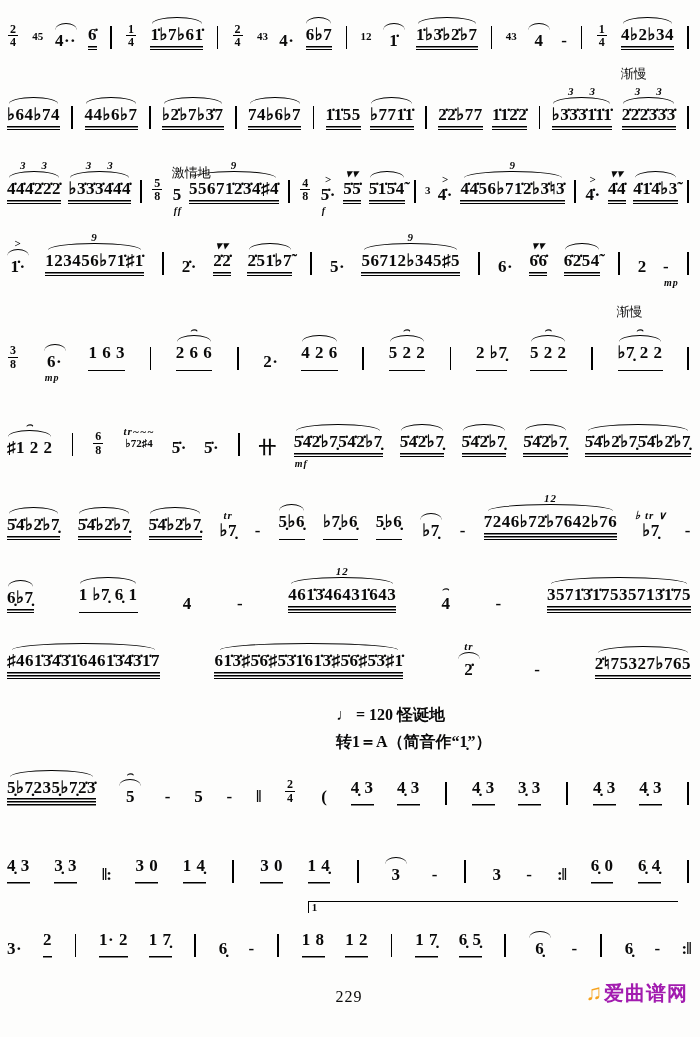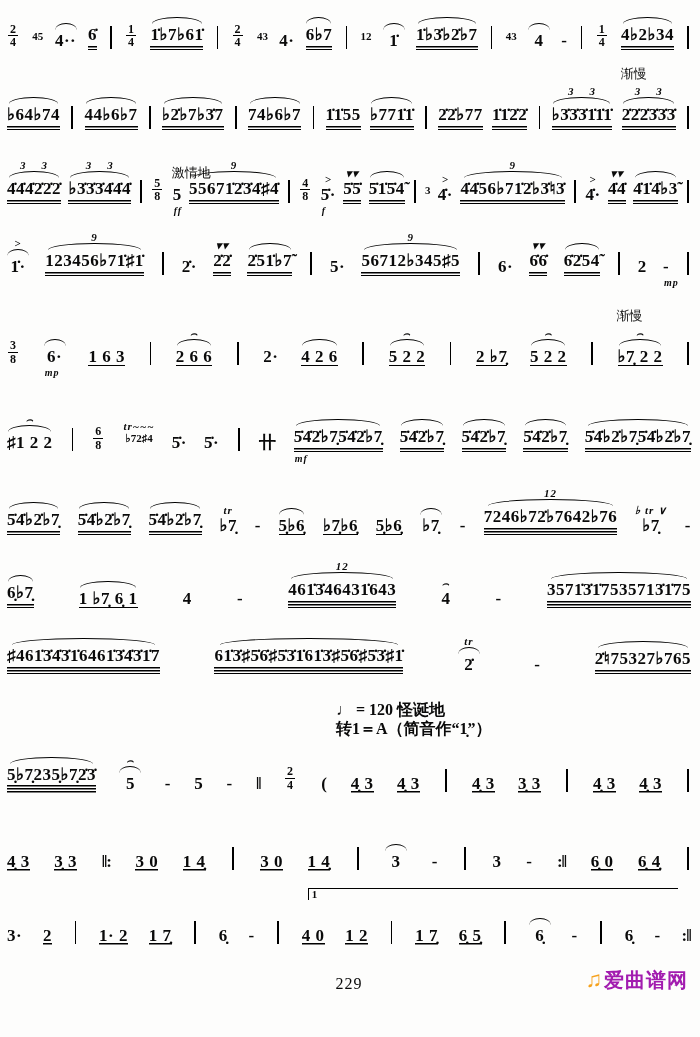--- a/index.html
+++ b/index.html
@@ -5,21 +5,21 @@
   html,body{margin:0;padding:0;}
   body{width:700px;height:1037px;background:#fdfdfc;overflow:hidden;
        font-family:"Liberation Serif",serif;color:#0a0a0a;}
   .page{box-sizing:border-box;width:700px;height:1037px;padding:6px 8px 0 6px;position:relative;}
 
   
   .system{display:flex;align-items:flex-end;justify-content:space-between;min-height:42px;position:relative;}
   .cell{display:inline-flex;flex-direction:column;justify-content:flex-end;align-items:center;position:relative;padding:0 1px;}
   .main{font-weight:700;font-size:17px;line-height:1.12;text-align:center;letter-spacing:.5px;white-space:pre;
         background-repeat:no-repeat;}
-  .u1{padding-bottom:0;background-image:linear-gradient(#000,#000);
+  .u1{padding-bottom:9px;background-image:linear-gradient(#000,#000);
       background-size:100% 1.5px;background-position:0 100%;}
   .u2{padding-bottom:6px;background-image:linear-gradient(#000,#000),linear-gradient(#000,#000);
       background-size:100% 1.5px,100% 1.5px;background-position:0 calc(100% - 3px),0 100%;}
   .u3{padding-bottom:9px;background-image:linear-gradient(#000,#000),linear-gradient(#000,#000),linear-gradient(#000,#000);
       background-size:100% 1.5px,100% 1.5px,100% 1.5px;background-position:0 calc(100% - 6px),0 calc(100% - 3px),0 100%;}
   .above{display:flex;flex-direction:column;align-items:center;width:100%;line-height:1;}
   .abtxt{font-style:italic;font-weight:700;font-size:11px;white-space:pre;letter-spacing:1px;}
   .slur{display:block;width:94%;min-width:22px;height:6px;border-top:1.6px solid #000;
         border-radius:50% 50% 0 0 / 100% 100% 0 0;margin-bottom:1px;}
   .ann{position:absolute;bottom:calc(100% + 3px);left:0;font-size:13px;font-weight:400;white-space:nowrap;text-align:center;}
@@ -32,21 +32,21 @@
   .gracecell .main{font-size:11px;letter-spacing:0;}
   .gracecell{margin-bottom:8px;}
   .rptcell .main{font-size:17px;letter-spacing:-1px;}
 
   
   .u1r{margin-top:2px}.u2r{margin-top:36px}.u3r{margin-top:30px}.u4r{margin-top:28px}
   .u5r{margin-top:48px}.u6r{margin-top:44px}.u7r{margin-top:36px}.u8r{margin-top:26px}.u9r{margin-top:24px}
   .l1r{margin-top:12px}.l2r{margin-top:36px}.l3r{margin-top:32px}
 
   .tempo-block{margin:26px 0 0 330px;font-weight:700;font-size:16px;line-height:1.2;}
-  .tempo-line2{}
+  .tempo-line2{margin-top:8px;}
 
   .volta{position:absolute;left:44%;right:14px;top:-15px;height:11px;
          border-top:1.6px solid #000;border-left:1.6px solid #000;}
   .volta-label{position:absolute;left:3px;top:0;font-size:11px;font-weight:700;line-height:1;}
 
   .footer{display:flex;justify-content:center;position:relative;margin-top:30px;}
   .pagenum{font-size:16px;letter-spacing:1px;}
   .watermark{position:absolute;right:4px;top:-8px;display:flex;align-items:center;gap:2px;}
   .wm-icon{font-size:22px;line-height:1;}
   .wm-text{font-weight:700;font-size:20px;letter-spacing:1px;}
@@ -761,21 +761,21 @@
         </span>
         <span class="bar"></span>
         <span class="cell">
           <span class="main u0">6̣</span>
         </span>
         <span class="cell">
           <span class="main u0">-</span>
         </span>
         <span class="bar"></span>
         <span class="cell">
-          <span class="main u1">4 0</span>
+          <span class="main u1">1 8</span>
         </span>
         <span class="cell">
           <span class="main u1">1 2</span>
         </span>
         <span class="bar"></span>
         <span class="cell">
           <span class="main u1">1 7̣</span>
         </span>
         <span class="cell">
           <span class="main u1">6̣ 5̣</span>

